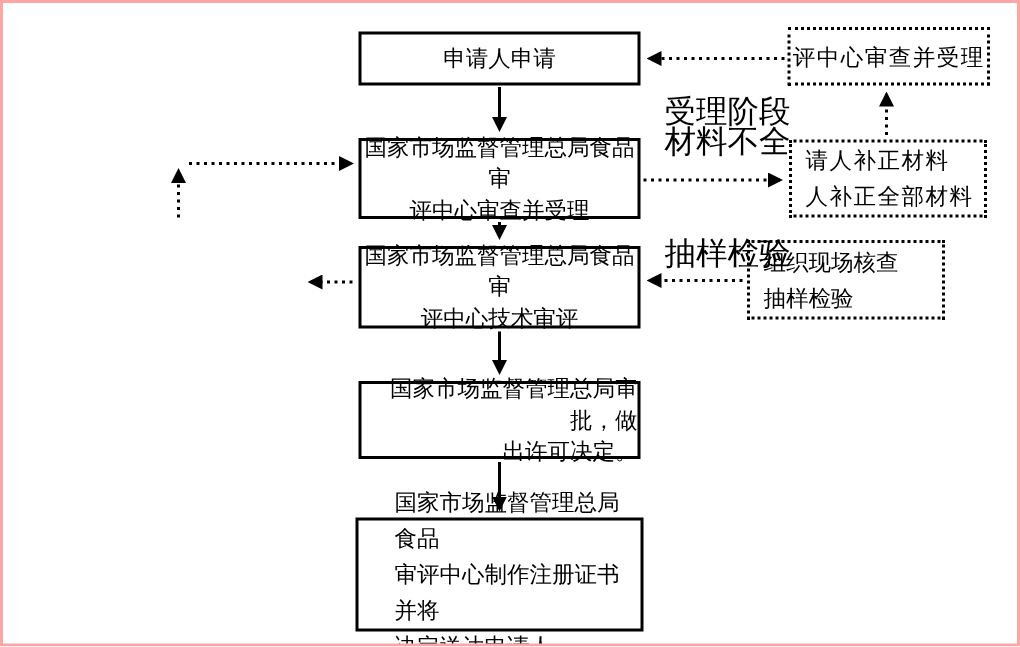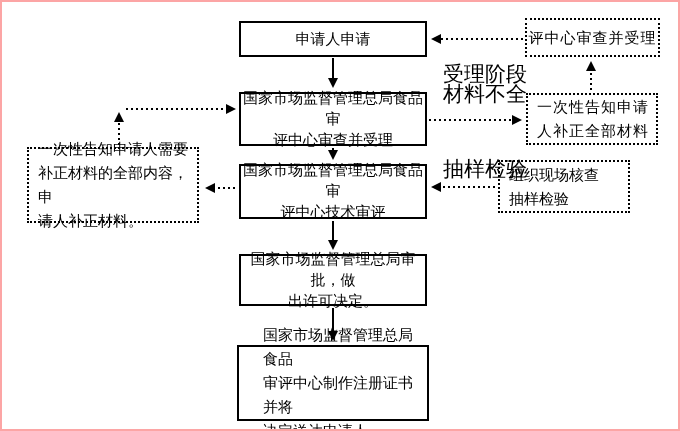--- a/index.html
+++ b/index.html
@@ -73,49 +73,44 @@
   <div class="node solid center f13" style="left:237px;top:90px;width:188px;height:54px;">
     <span>国家市场监督管理总局食品审
 评中心审查并受理</span>
   </div>
 
   <div class="node solid center f13" style="left:237px;top:162px;width:188px;height:55px;">
     <span>国家市场监督管理总局食品审
 评中心技术审评</span>
   </div>
 
-  <div class="node solid center f13" style="left:237px;top:252px;width:188px;height:52px;">
+  <div class="node solid center f13" style="left:237px;top:252px;width:188px;height:52px;text-align:right;">
     <span>国家市场监督管理总局审批，做
 出许可决定。</span>
   </div>
 
   <div class="node solid leftalign f15" style="left:235px;top:343px;width:192px;height:76px;padding-left:24px;">
     <span>国家市场监督管理总局食品
 审评中心制作注册证书并将
 决定送达申请人。</span>
   </div>
 
   <div class="node dotted center f15 sp1" style="left:523px;top:16px;width:135px;height:39px;">
     <span>评中心审查并受理</span>
   </div>
 
   <div class="node dotted leftalign f15 sp1" style="left:524px;top:91px;width:132px;height:52px;padding-left:9px;">
-    <span>一次性告知申请
+    <span>请人补正材料
 人补正全部材料</span>
   </div>
 
   <div class="node dotted leftalign f15" style="left:496px;top:158px;width:132px;height:53px;padding-left:9px;">
     <span>组织现场核查
 抽样检验</span>
   </div>
 
-  <div class="node dotted leftalign f15" style="left:25px;top:145px;width:172px;height:76px;padding-left:9px;">
-    <span>一次性告知申请人需要
-补正材料的全部内容，申
-请人补正材料。</span>
-  </div>
 
   <div class="edge-label" style="left:441px;top:62px;">受理阶段
 材料不全</div>
 
   <div class="edge-label" style="left:441px;top:157px;">抽样检验</div>
 
 </div>
 
 </body></html>

